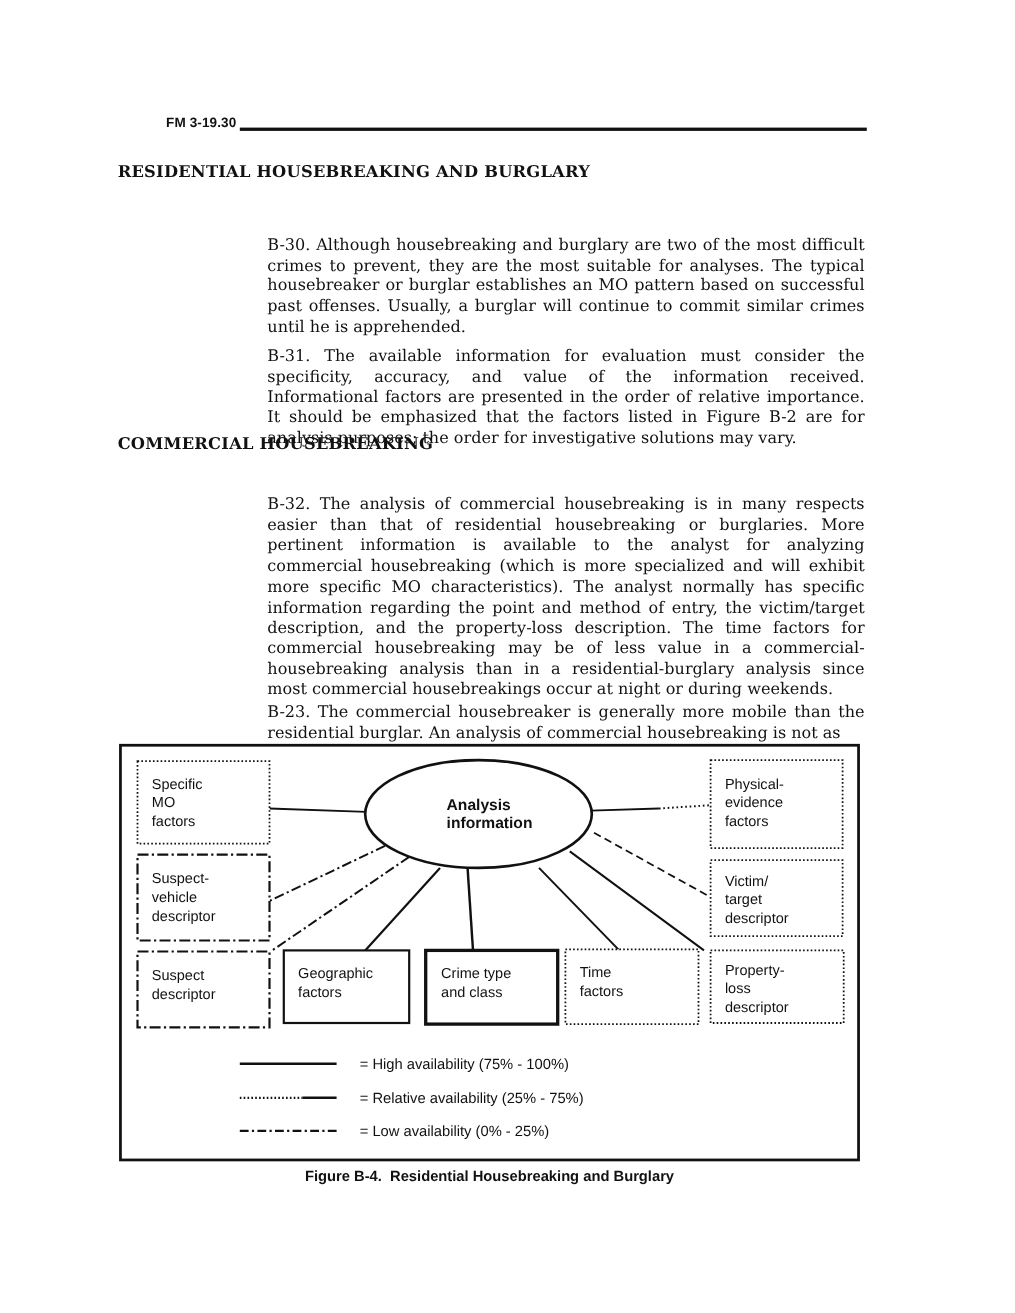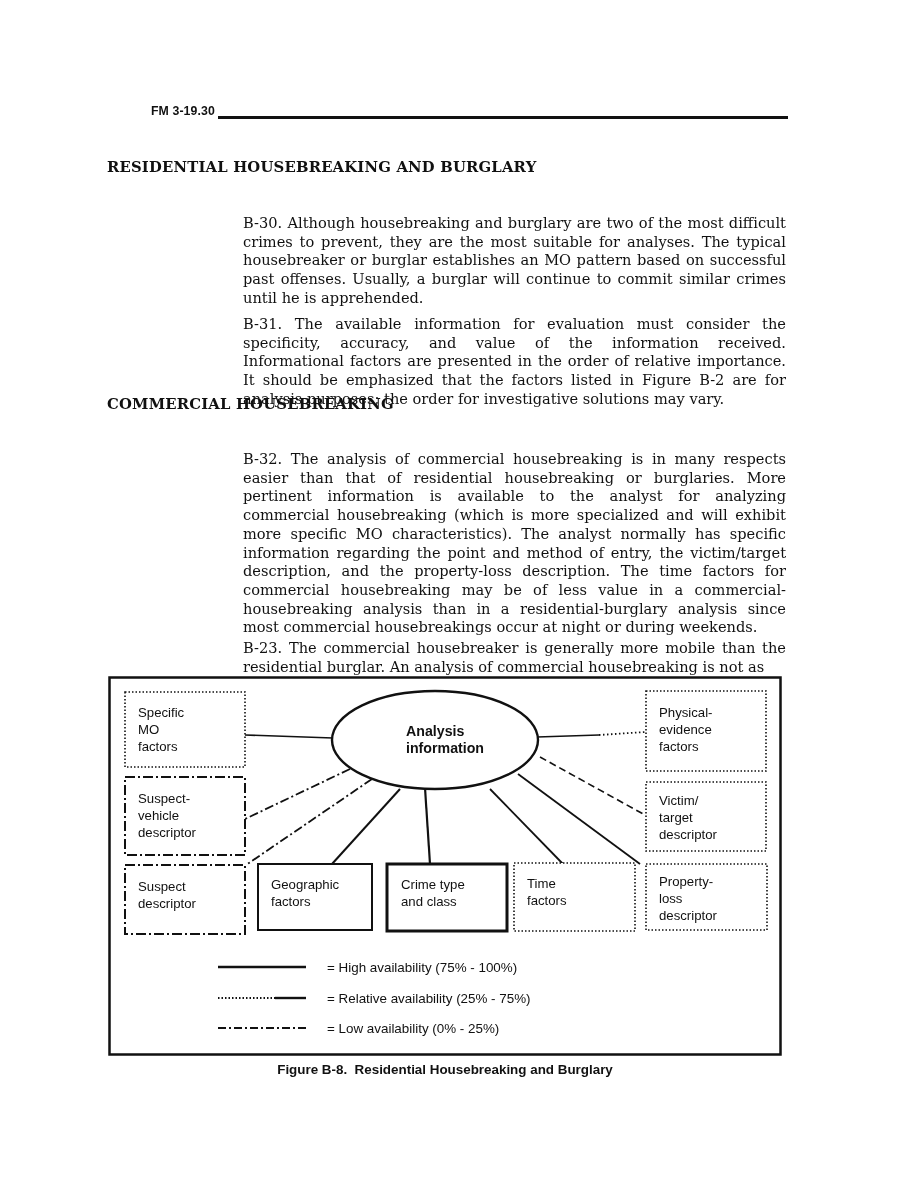--- a/index.html
+++ b/index.html
@@ -44,21 +44,21 @@
   svg text.legend-t{font-size:13.4px;}
 </style>
 </head>
 <body>
 
 <div class="page">
 
   <div class="hdr-doc">FM 3-19.30</div>
   <div class="hdr-rule"></div>
 
-  <div class="sec-heading" style="top:158px;text-align:center;">RESIDENTIAL HOUSEBREAKING AND BURGLARY</div>
+  <div class="sec-heading" style="top:148px;text-align:center;">RESIDENTIAL HOUSEBREAKING AND BURGLARY</div>
   <div class="body-para" style="top:186px;">B-30. Although housebreaking and burglary are two of the most difficult crimes to prevent, they are the most suitable for analyses. The typical housebreaker or burglar establishes an MO pattern based on successful past offenses. Usually, a burglar will continue to commit similar crimes until he is apprehended.</div>
   <div class="body-para" style="top:287px;">B-31. The available information for evaluation must consider the specificity, accuracy, and value of the information received. Informational factors are presented in the order of relative importance. It should be emphasized that the factors listed in Figure B-2 are for analysis purposes; the order for investigative solutions may vary.</div>
 
   <div class="sec-heading" style="top:395px;">COMMERCIAL HOUSEBREAKING</div>
   <div class="body-para" style="top:422px;">B-32. The analysis of commercial housebreaking is in many respects easier than that of residential housebreaking or burglaries. More pertinent information is available to the analyst for analyzing commercial housebreaking (which is more specialized and will exhibit more specific MO characteristics). The analyst normally has specific information regarding the point and method of entry, the victim/target description, and the property-loss description. The time factors for commercial housebreaking may be of less value in a commercial-housebreaking analysis than in a residential-burglary analysis since most commercial housebreakings occur at night or during weekends.</div>
   <div class="body-para" style="top:611px;">B-23. The commercial housebreaker is generally more mobile than the residential burglar. An analysis of commercial housebreaking is not as</div>
 
   <div class="figure-wrap">
     <svg width="676" height="382" viewBox="0 0 676 382" xmlns="http://www.w3.org/2000/svg">
 
@@ -125,16 +125,16 @@
 
       <line x1="111" y1="323" x2="168" y2="323" stroke="#111" stroke-width="2" stroke-dasharray="1.5 2"></line>
       <line x1="168" y1="323" x2="199" y2="323" stroke="#111" stroke-width="2.4"></line>
       <text class="legend-t" x="220" y="328">= Relative availability (25% - 75%)</text>
 
       <line x1="111" y1="353" x2="199" y2="353" stroke="#111" stroke-width="2" stroke-dasharray="8 3 2 3"></line>
       <text class="legend-t" x="220" y="358">= Low availability (0% - 25%)</text>
     </svg>
   </div>
 
-  <div class="fig-caption">Figure B-8.  Residential Housebreaking and Burglary</div>
+  <div class="fig-caption">Figure B-4.  Residential Housebreaking and Burglary</div>
 
 
 </div>
 
 </body></html>

